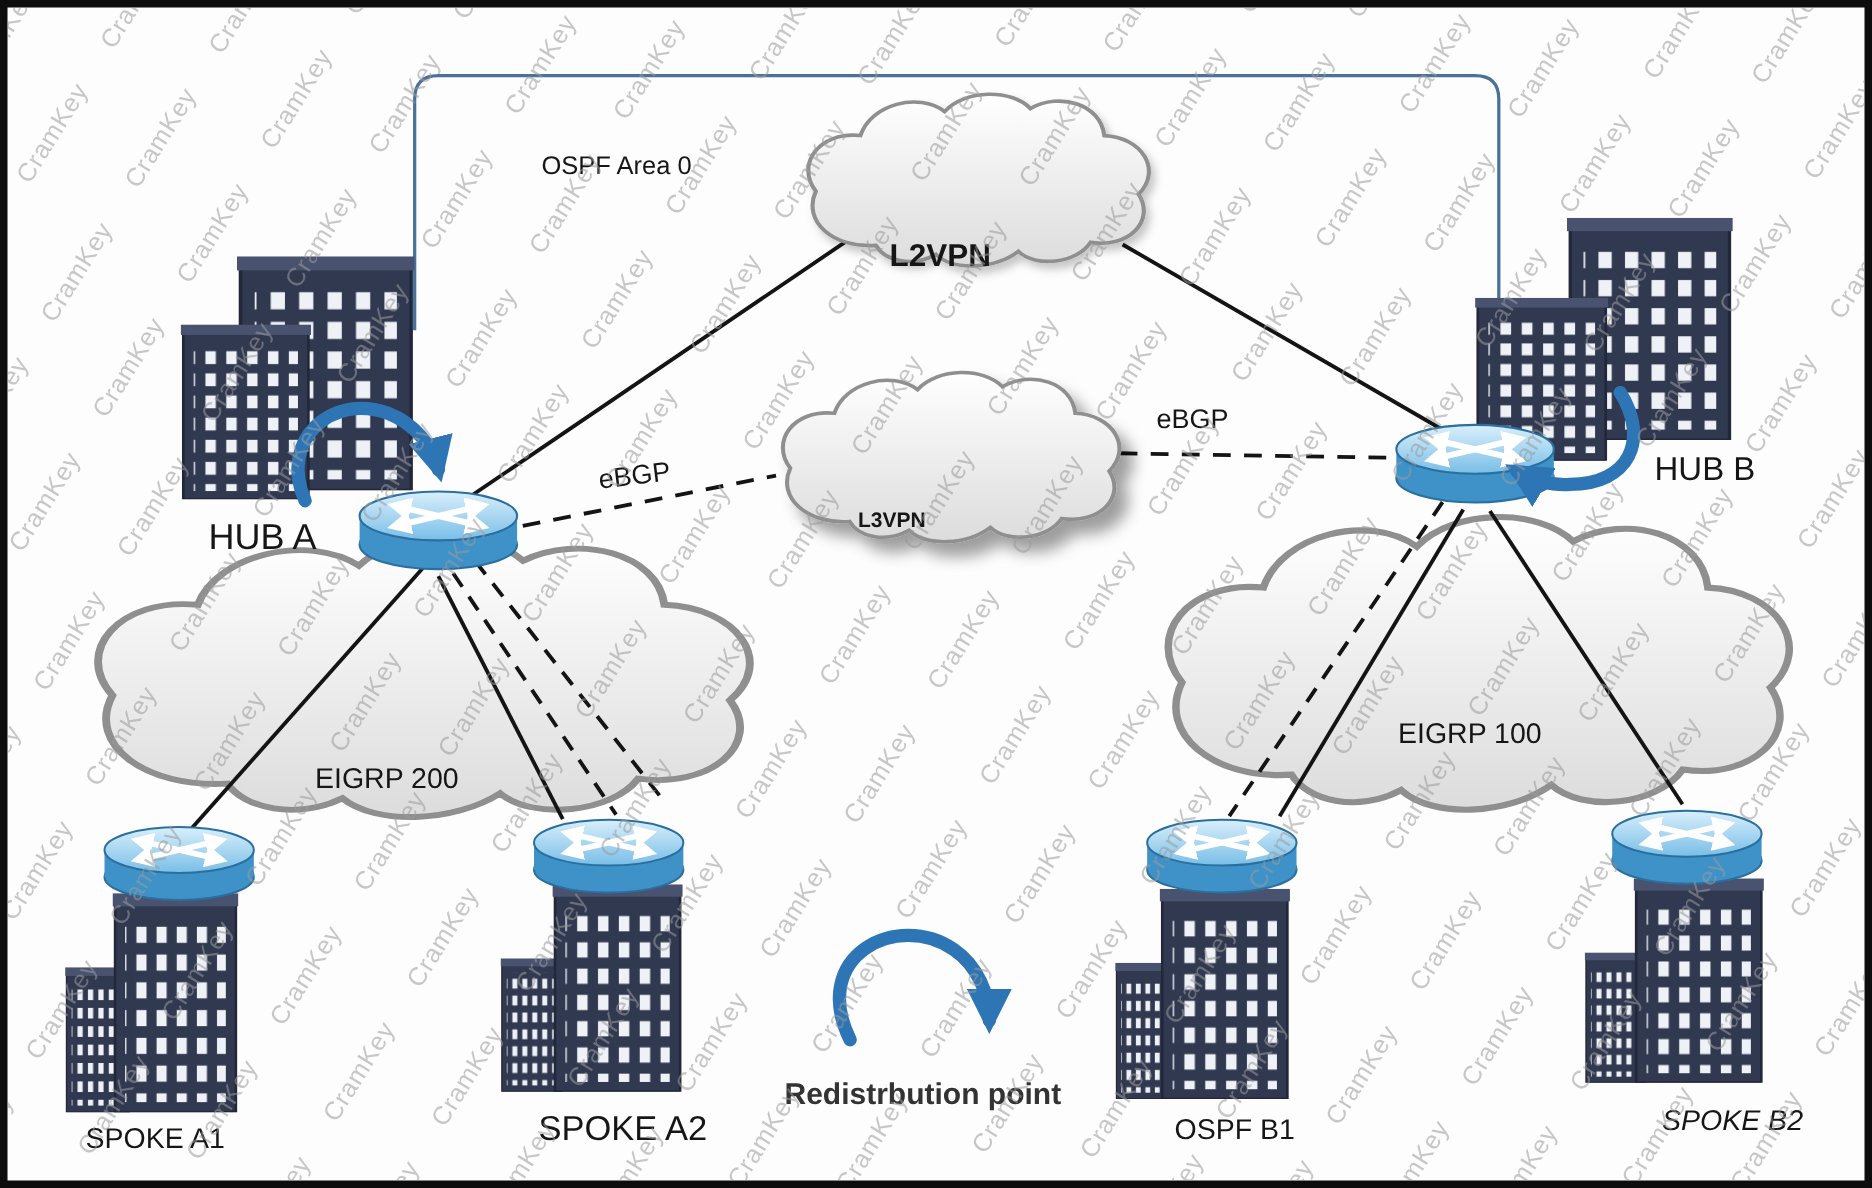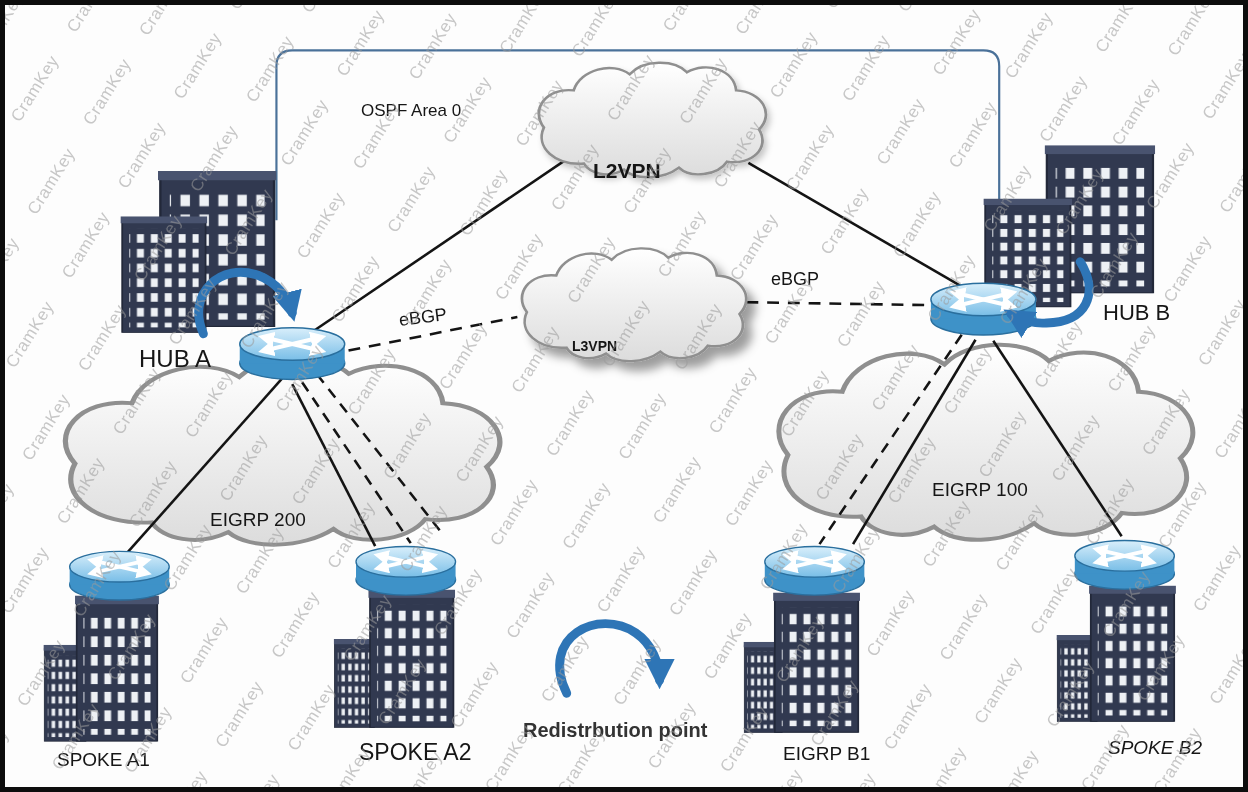--- a/index.html
+++ b/index.html
@@ -166,21 +166,21 @@
   <div class="lbl bold center" style="left:588px;top:115px;width:125px;font-size:21px;">L2VPN</div>
   <div class="lbl bold center" style="left:567px;top:294px;width:125px;font-size:14px;">L3VPN</div>
   <div class="lbl" style="left:394px;top:302px;font-size:18px;transform:rotate(-7deg);">eBGP</div>
   <div class="lbl" style="left:766px;top:264px;font-size:18px;">eBGP</div>
   <div class="lbl" style="left:134px;top:340px;font-size:24px;">HUB A</div>
   <div class="lbl" style="left:1098px;top:295px;font-size:22px;">HUB B</div>
   <div class="lbl" style="left:205px;top:484px;font-size:19px;margin-top:20px;">EIGRP 200</div>
   <div class="lbl" style="left:927px;top:474px;font-size:19px;">EIGRP 100</div>
   <div class="lbl" style="left:52px;top:744px;font-size:19px;">SPOKE A1</div>
   <div class="lbl" style="left:354px;top:734px;font-size:23px;">SPOKE A2</div>
-  <div class="lbl" style="left:778px;top:738px;font-size:19px;">EIGRP B1</div>
+  <div class="lbl" style="left:778px;top:738px;font-size:19px;">OSPF B1</div>
   <div class="lbl" style="left:1103px;top:732px;font-size:19px;font-style:italic;">SPOKE B2</div>
   <div class="lbl bold" style="left:518px;top:714px;font-size:20px;color:#333;">Redistrbution point</div>
 
   <div id="watermark-layer">
     <div id="wm-rot">
         <div class="wm-line">CramKey CramKey CramKey CramKey CramKey CramKey CramKey CramKey CramKey CramKey CramKey CramKey CramKey CramKey CramKey CramKey CramKey CramKey CramKey CramKey CramKey CramKey CramKey CramKey CramKey CramKey CramKey CramKey </div>
         <div class="wm-line alt">CramKey CramKey CramKey CramKey CramKey CramKey CramKey CramKey CramKey CramKey CramKey CramKey CramKey CramKey CramKey CramKey CramKey CramKey CramKey CramKey CramKey CramKey CramKey CramKey CramKey CramKey CramKey CramKey </div>
         <div class="wm-line">CramKey CramKey CramKey CramKey CramKey CramKey CramKey CramKey CramKey CramKey CramKey CramKey CramKey CramKey CramKey CramKey CramKey CramKey CramKey CramKey CramKey CramKey CramKey CramKey CramKey CramKey CramKey CramKey </div>
         <div class="wm-line alt">CramKey CramKey CramKey CramKey CramKey CramKey CramKey CramKey CramKey CramKey CramKey CramKey CramKey CramKey CramKey CramKey CramKey CramKey CramKey CramKey CramKey CramKey CramKey CramKey CramKey CramKey CramKey CramKey </div>
         <div class="wm-line">CramKey CramKey CramKey CramKey CramKey CramKey CramKey CramKey CramKey CramKey CramKey CramKey CramKey CramKey CramKey CramKey CramKey CramKey CramKey CramKey CramKey CramKey CramKey CramKey CramKey CramKey CramKey CramKey </div>

